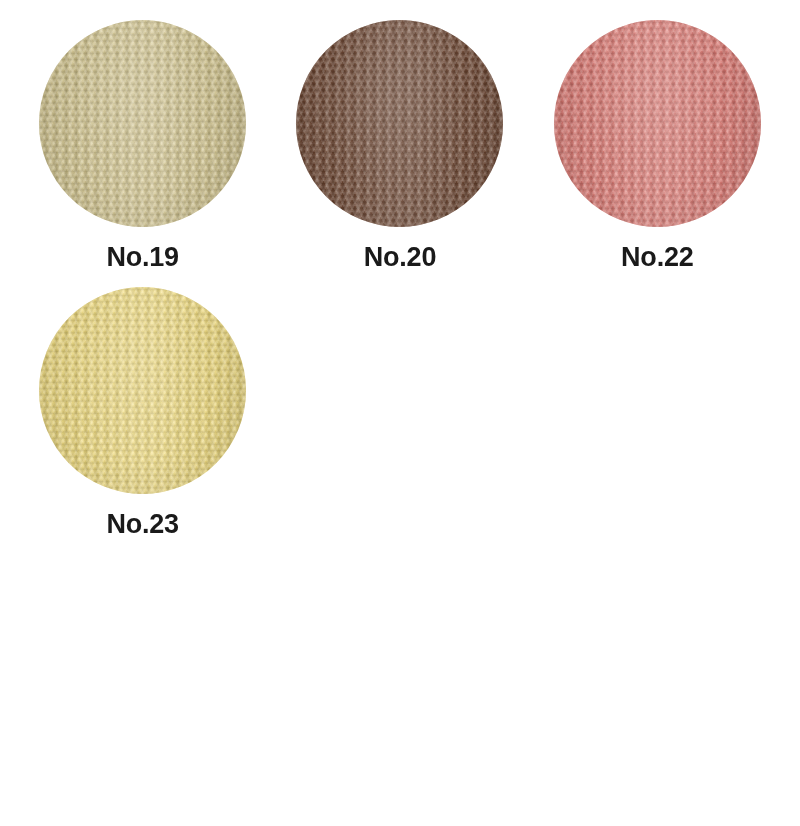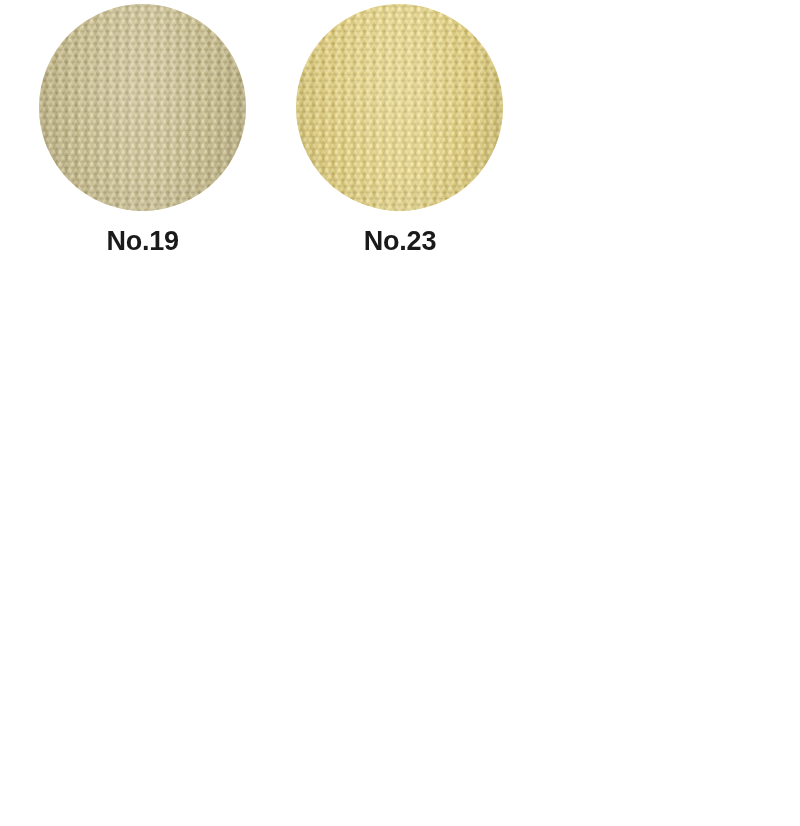--- a/index.html
+++ b/index.html
@@ -16,21 +16,21 @@
     overflow: hidden;
   }
 
   #swatch-board {
     width: 800px;
     height: 826px;
     box-sizing: border-box;
     display: grid;
     grid-template-columns: repeat(3, 1fr);
     grid-template-rows: repeat(3, 1fr);
-    padding: 4px 14px 6px 14px;
+    padding: 20px 14px 6px 14px;
   }
 
   .swatch-cell {
     display: flex;
     flex-direction: column;
     align-items: center;
     justify-content: flex-start;
   }
 
   
@@ -150,20 +150,42 @@
         <div class="knit-wales"></div>
         <div class="knit-courses"></div>
         <div class="knit-v-left"></div>
         <div class="knit-v-right"></div>
         <div class="knit-sheen"></div>
         <div class="knit-vignette"></div>
       </div>
       <div class="swatch-label" style="--label-color: #1a1a1a;">No.19</div>
     </div>
     <div class="swatch-cell">
+      <div class="swatch-disc" style="--c: #6e4631;">
+        <div class="knit-wales"></div>
+        <div class="knit-courses"></div>
+        <div class="knit-v-left"></div>
+        <div class="knit-v-right"></div>
+        <div class="knit-sheen"></div>
+        <div class="knit-vignette"></div>
+      </div>
+      <div class="swatch-label" style="--label-color: #1a1a1a;">No.20</div>
+    </div>
+    <div class="swatch-cell">
+      <div class="swatch-disc" style="--c: #e07a73;">
+        <div class="knit-wales"></div>
+        <div class="knit-courses"></div>
+        <div class="knit-v-left"></div>
+        <div class="knit-v-right"></div>
+        <div class="knit-sheen"></div>
+        <div class="knit-vignette"></div>
+      </div>
+      <div class="swatch-label" style="--label-color: #1a1a1a;">No.22</div>
+    </div>
+    <div class="swatch-cell">
       <div class="swatch-disc" style="--c: #f3de7f;">
         <div class="knit-wales"></div>
         <div class="knit-courses"></div>
         <div class="knit-v-left"></div>
         <div class="knit-v-right"></div>
         <div class="knit-sheen"></div>
         <div class="knit-vignette"></div>
       </div>
       <div class="swatch-label" style="--label-color: #1a1a1a;">No.23</div>
     </div>

